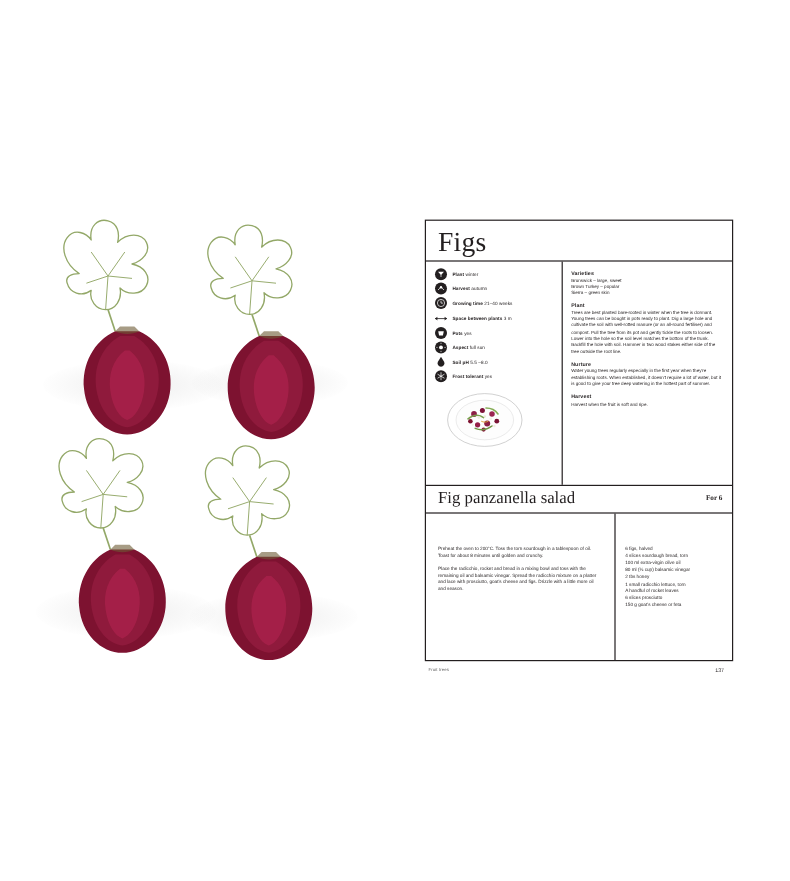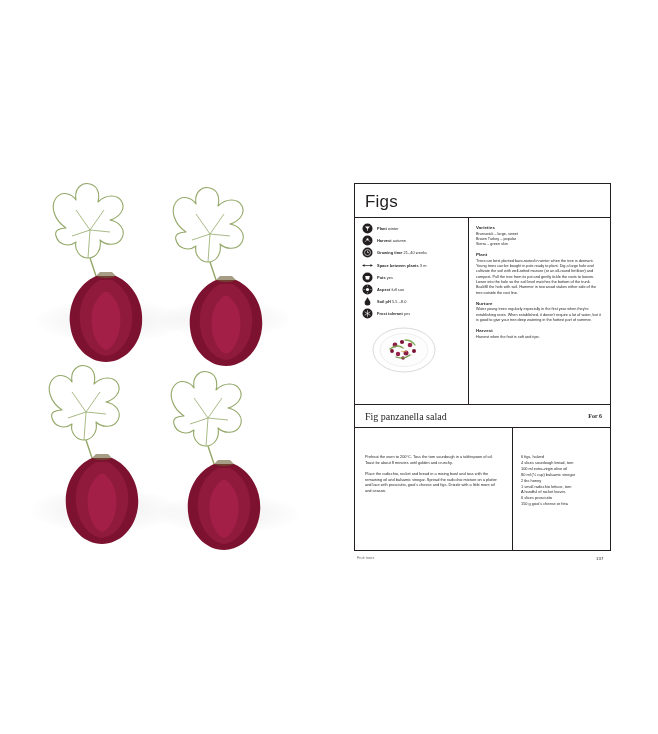--- a/index.html
+++ b/index.html
@@ -64,23 +64,23 @@
     background: #fff;
   }
   .title-band {
     height: 34px;
     border-bottom: 0.7px solid #231f20;
     padding: 6px 0 0 10px;
     box-sizing: border-box;
   }
   .title-band h1 {
     margin: 0;
-    font-family: Liberation Sans, sans-serif;
+    font-family: Liberation Serif, serif;
     font-weight: 400;
-    font-size: 17px;
+    font-size: 23px;
     letter-spacing: 0.2px;
     color: #231f20;
     line-height: 24px;
   }
 
   .info-band {
     display: flex;
     height: 187px;
     border-bottom: 0.7px solid #231f20;
     box-sizing: border-box;
@@ -150,21 +150,21 @@
     height: 23px;
     border-bottom: 0.7px solid #231f20;
     display: flex;
     align-items: center;
     justify-content: space-between;
     padding: 0 8px 0 10px;
     box-sizing: border-box;
   }
   .recipe-title {
     font-family: "Liberation Serif", serif;
-    font-size: 10px;
+    font-size: 14px;
     font-weight: 400;
     color: #231f20;
   }
   .recipe-serves {
     font-family: "Liberation Serif", serif;
     font-size: 6px;
     font-weight: 700;
     color: #231f20;
   }
 

